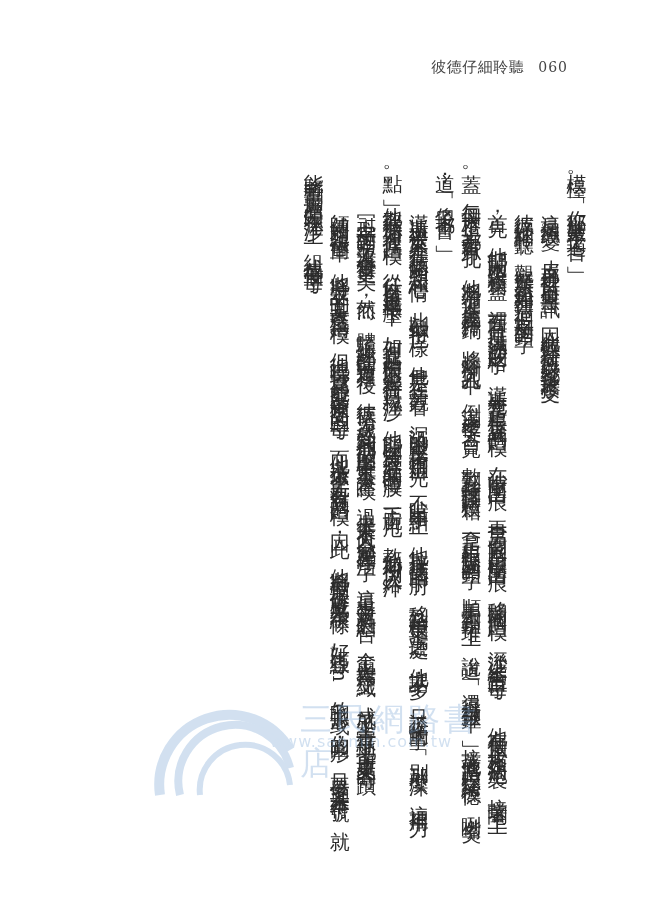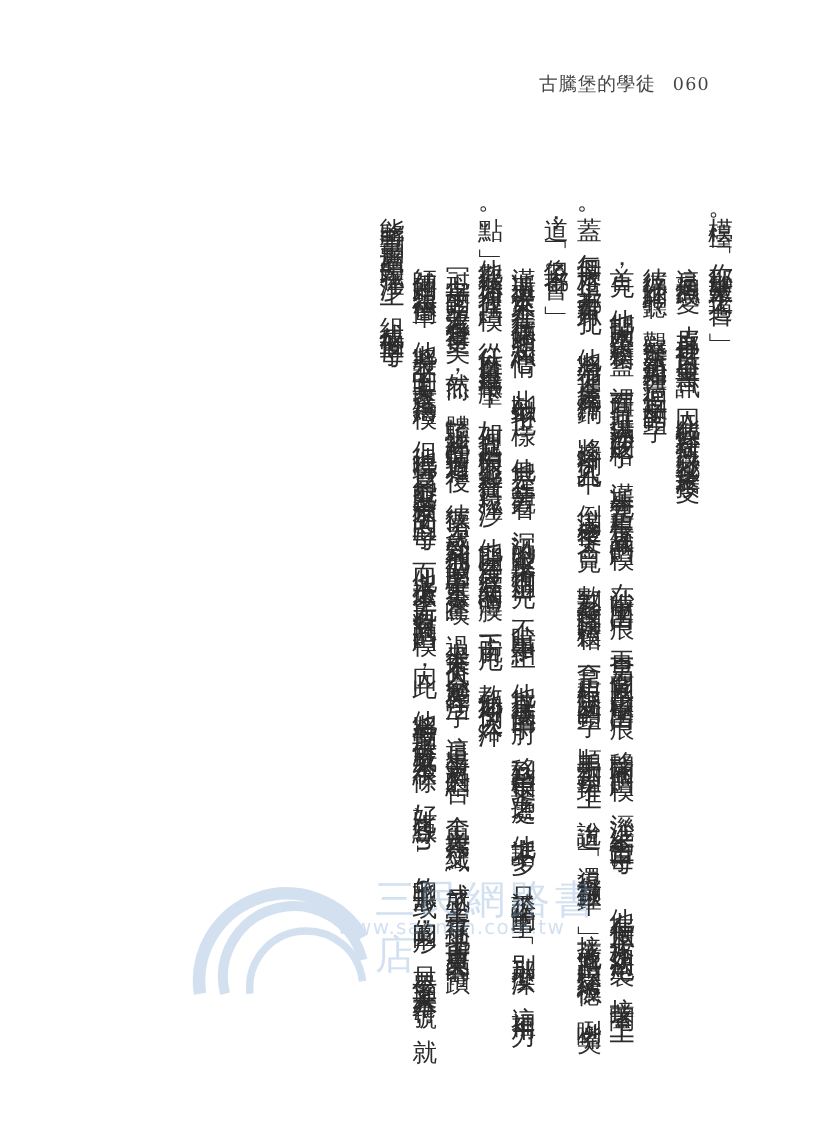--- a/index.html
+++ b/index.html
@@ -29,21 +29,21 @@
     }
     .watermark .wm-url {
       position: absolute; left: 120px; top: 42px; font-family: "DejaVu Sans", sans-serif;
       font-size: 16px; color: #7fa9d6; letter-spacing: 1px;
     }
   </style>
 </head>
 <body>
 
 <div class="header">
-  <span>古騰堡的學徒</span>
+  <span>彼德仔細聆聽</span>
   <span class="num">060</span>
 </div>
 
 <div class="body-text">
   <p>模檯。「你那雙嫩手正適合。」</p>
   <p class="indent">這是個改變。皮卓那裡目前全無音訊，因此彼德對任何改變都樂於接受。</p>
   <p class="indent">彼德仔細聆聽、觀察漢斯示範如何鑄造一個字母的鉛字。</p>
   <p class="indent">首先，他打開木製鑄模箱蓋，裡面有一排裝滿溼沙的格子。漢斯先拿起一根長直線的凸模，在沙中壓出凹痕，再拿另一個圓形凸模壓出凹痕。移開兩個凸模，溼沙上結合出字母b。他在每個小方格如法炮製，接著闔上上蓋。每個方格正上方都留有小孔，他將勺子伸進金屬熔汁鍋，將熔汁倒入孔中。倒滿之後等了一會兒，數到五後打開鑄模箱，拿起一根根凝固的鉛字，順手丟到鉛字堆上，說道：「還得稍微銼平。」接著他將凸模交給彼德，咧嘴笑道：「傻子都會。」</p>
   <p class="indent">漢斯過去從來不在意彼德的想法和心情，此刻似乎也一樣。他只是在一旁觀看，沉沉的眼皮半掩炯炯目光，不時出手糾正。他拉直彼德的手肘，移到凸模更下端之處。他話不多，只談工作的事：「別那麼深；這裡用力點。」他教彼德如何握住凸模、從什麼角度精準壓下、如何提起凸模而不影響任何一粒溼沙。他舀開熔汁表層凝結的薄膜，手腕一甩，教他如何倒入熔汁。</p>
   <p class="indent">冠上字母的鉛字並沒有變得更美。然而，體驗了純粹的鑄造過程後，彼德第一次感受到他們做的事確實令人驚嘆。過去從未有人以金屬製作活字，這是出乎意料的結合，金工與寫作交織，成就了上帝青綠土地上前所未見的奇蹟。</p>

